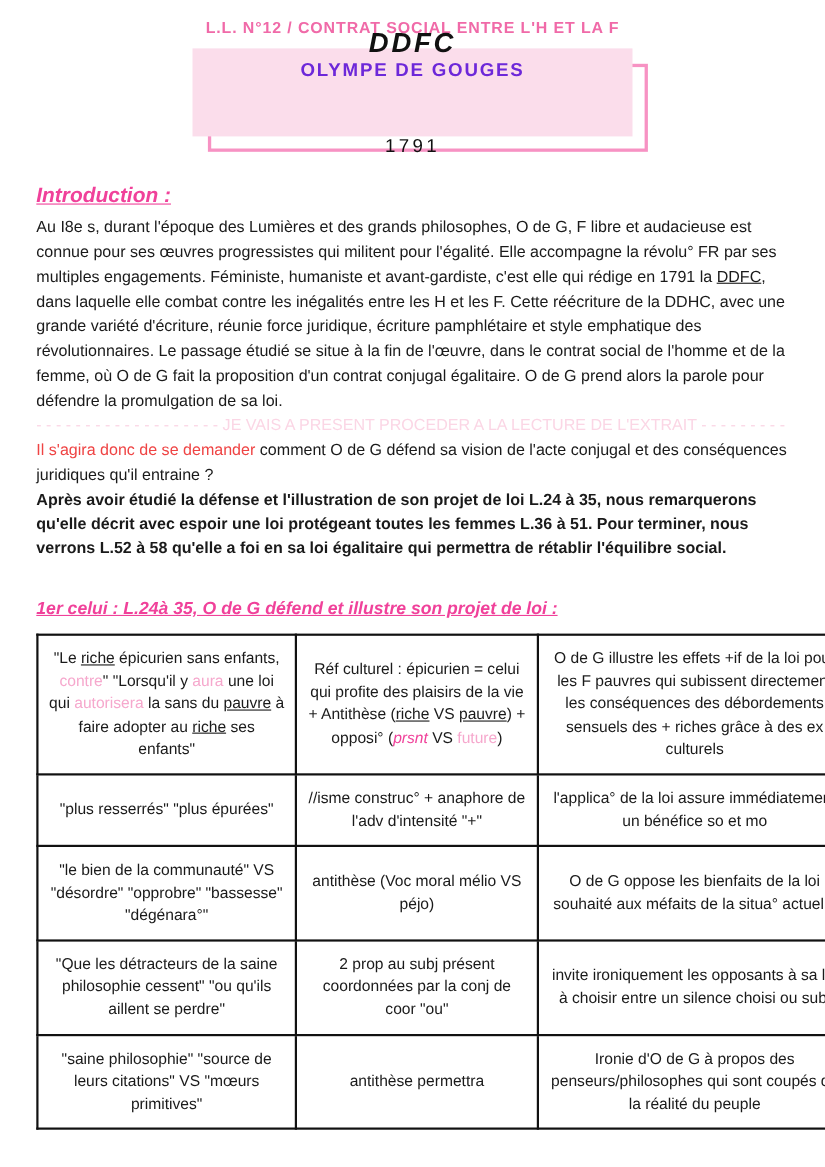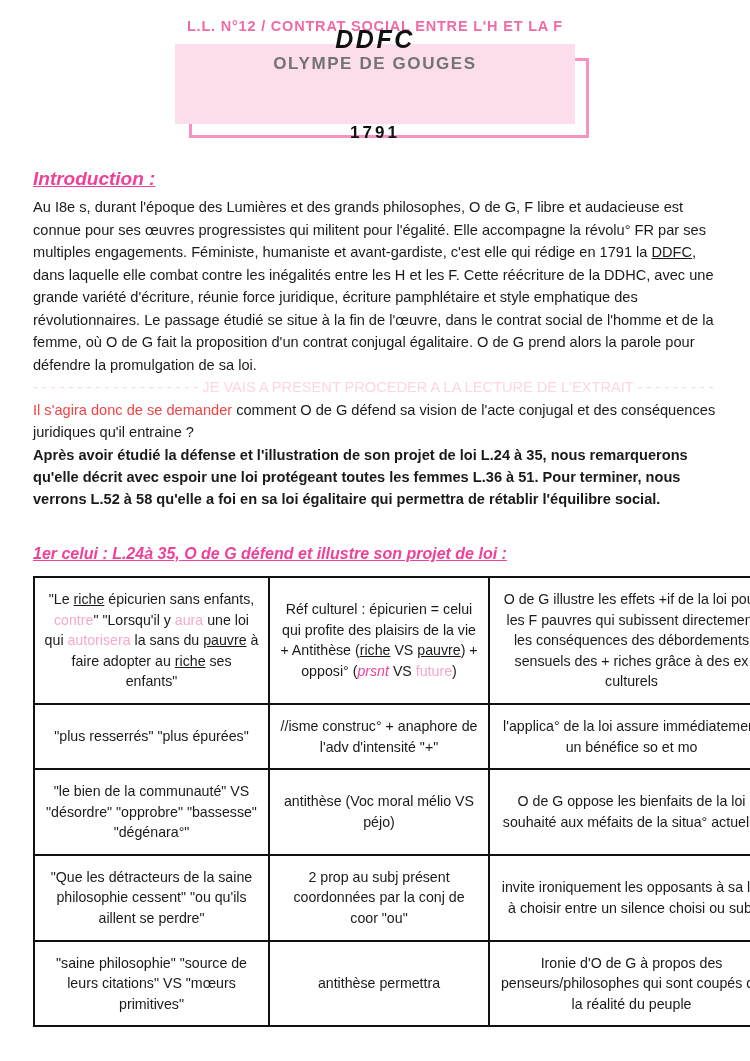--- a/index.html
+++ b/index.html
@@ -73,24 +73,24 @@
     font-size: 25px;
     letter-spacing: 2.5px;
     line-height: 1.1;
     color: #111;
   }
   .title-author {
     font-weight: bold;
     font-size: 17px;
     letter-spacing: 1.6px;
     line-height: 1.25;
-    color: #737373;
+    color: #6d28d9;
   }
   .title-year {
-    font-weight: bold;
+    font-weight: normal;
     font-size: 17px;
     letter-spacing: 3px;
     line-height: 1.2;
     color: #111;
     margin-top: 48px;
   }
 
   
   .section-heading {
     color: #f0419a;

